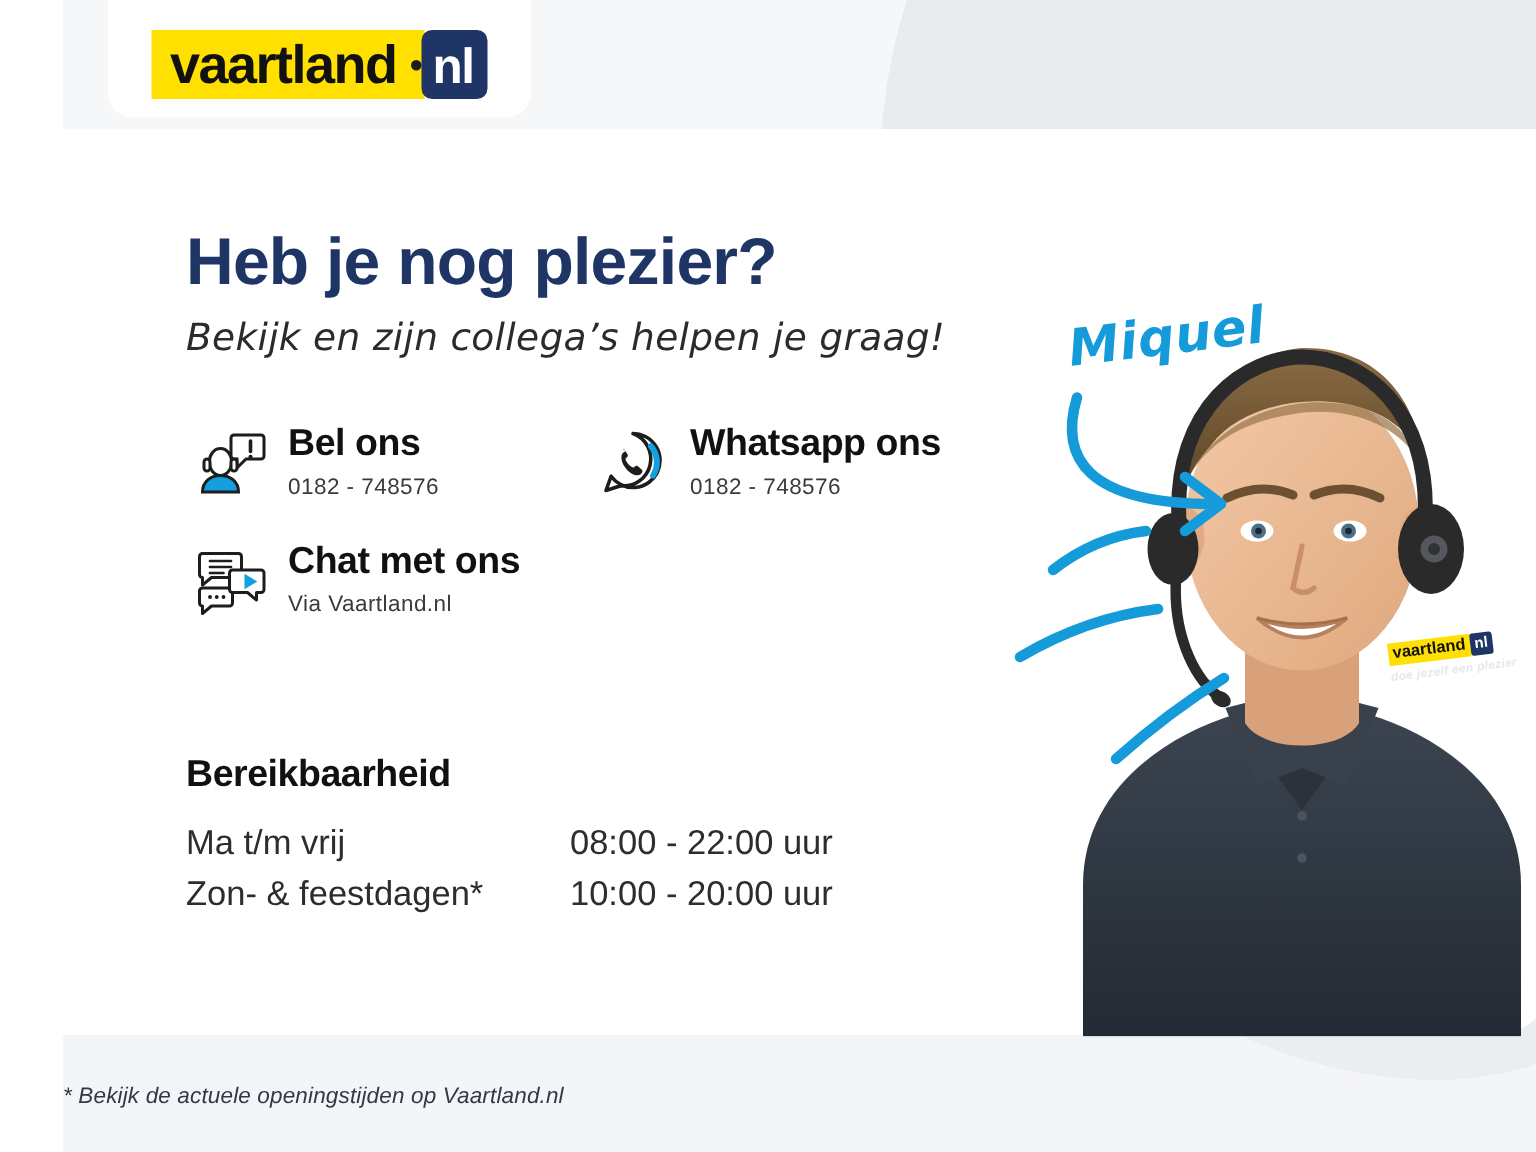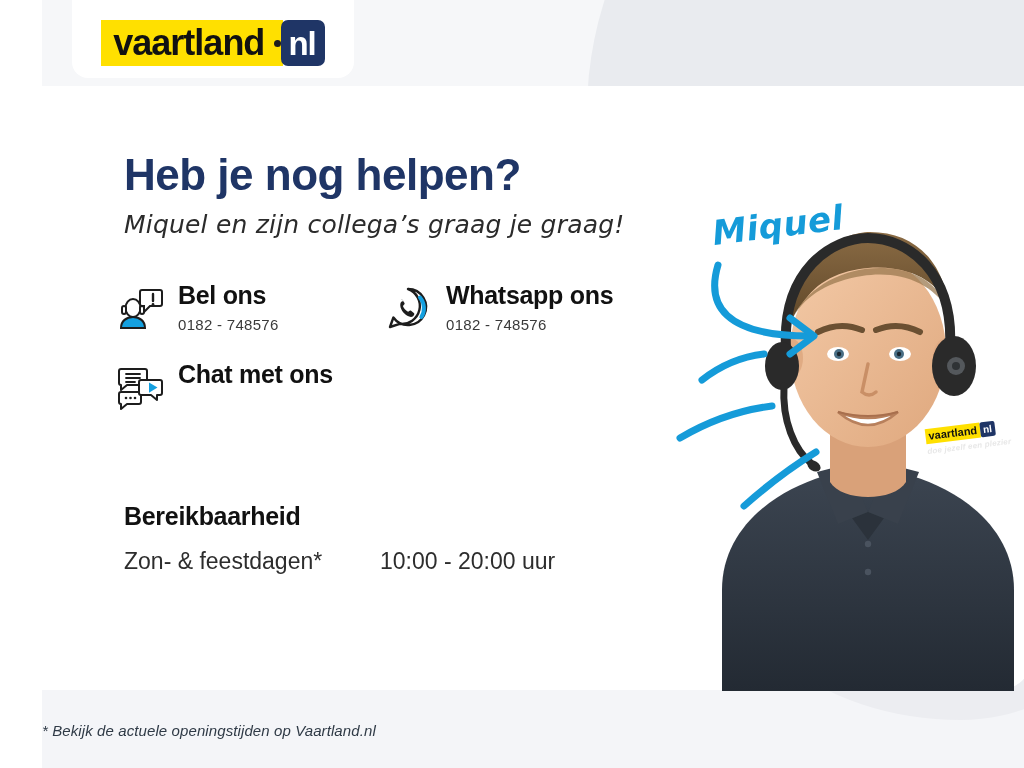--- a/index.html
+++ b/index.html
@@ -165,21 +165,21 @@
     margin: 12px 0 0 0;
     font-family: "DejaVu Sans", sans-serif;
     font-style: italic;
     font-weight: 400;
     letter-spacing: 0.2px;
   }
 
   
   .contact-grid {
     position: absolute;
-    left: 74px;
+    left: 88px;
     top: 282px;
     width: 560px;
     z-index: 6;
   }
   .contact-row {
     display: flex;
     gap: 0;
   }
   .contact-item {
     display: flex;
@@ -429,22 +429,22 @@
 
   <svg class="deco-svg" viewBox="0 0 404 571">
     <path d="M56 145 C44 185 62 216 148 216" stroke="#159bd9" stroke-width="7" fill="none" stroke-linecap="round"></path>
     <path d="M128 198 L152 216 L128 234" stroke="#159bd9" stroke-width="7" fill="none" stroke-linecap="round" stroke-linejoin="round"></path>
     <path d="M40 260 q28 -22 62 -26" stroke="#159bd9" stroke-width="7" fill="none" stroke-linecap="round"></path>
     <path d="M18 318 q44 -26 92 -32" stroke="#159bd9" stroke-width="7" fill="none" stroke-linecap="round"></path>
     <path d="M82 386 q36 -32 72 -54" stroke="#159bd9" stroke-width="7" fill="none" stroke-linecap="round"></path>
   </svg>
 
   <div class="content">
-    <h1 class="headline">Heb je nog helpen?</h1>
-    <p class="subhead">Miquel en zijn collega’s graag je graag!</p>
+    <h1 class="headline">Heb je nog plezier?</h1>
+    <p class="subhead">Bekijk en zijn collega’s helpen je graag!</p>
   </div>
 
   <div class="contact-grid">
 
     <div class="contact-row">
 
       <div class="contact-item call">
         <span class="ci-icon">
           <svg viewBox="0 0 48 48" width="48" height="48">
             <path d="M26 6 h18 a2 2 0 0 1 2 2 v12 a2 2 0 0 1 -2 2 h-10 l-6 6 v-6 h-2 a2 2 0 0 1 -2 -2 v-12 a2 2 0 0 1 2 -2 z" fill="#fff" stroke="#1d1d1d" stroke-width="2"></path>
@@ -490,28 +490,33 @@
           <path d="M5 29 h18 a2 2 0 0 1 2 2 v8 a2 2 0 0 1 -2 2 h-12 l-6 5 v-5 a2 2 0 0 1 -2 -2 v-8 a2 2 0 0 1 2 -2 z" fill="#fff" stroke="#1d1d1d" stroke-width="2" stroke-linejoin="round"></path>
           <circle cx="10" cy="35" r="1.3" fill="#1d1d1d"></circle>
           <circle cx="14.5" cy="35" r="1.3" fill="#1d1d1d"></circle>
           <circle cx="19" cy="35" r="1.3" fill="#1d1d1d"></circle>
           <path d="M25 17 h19 a2 2 0 0 1 2 2 v11 a2 2 0 0 1 -2 2 h-3 v5 l-6 -5 h-10 a2 2 0 0 1 -2 -2 v-11 a2 2 0 0 1 2 -2 z" fill="#fff" stroke="#1d1d1d" stroke-width="2" stroke-linejoin="round"></path>
           <path d="M33 19.5 L41.5 24.6 L33 29.8 z" fill="#14a0e0"></path>
         </svg>
       </span>
       <span class="ci-text">
         <span class="ci-title">Chat met ons</span>
+        <div class="ci-sub">Via Vaartland.nl</div>
       </span>
     </div>
 
   </div>
 
   <div class="hours">
     <div class="hours-title">Bereikbaarheid</div>
 
+    <div class="hours-row">
+      <span class="hours-day">Ma t/m vrij</span>
+      <span class="hours-time">08:00 - 22:00 uur</span>
+    </div>
     <div class="hours-row">
       <span class="hours-day">Zon- &amp; feestdagen*</span>
       <span class="hours-time">10:00 - 20:00 uur</span>
     </div>
   </div>
 
   <div class="footnote">* Bekijk de actuele openingstijden op Vaartland.nl</div>
 
 </div>
 

